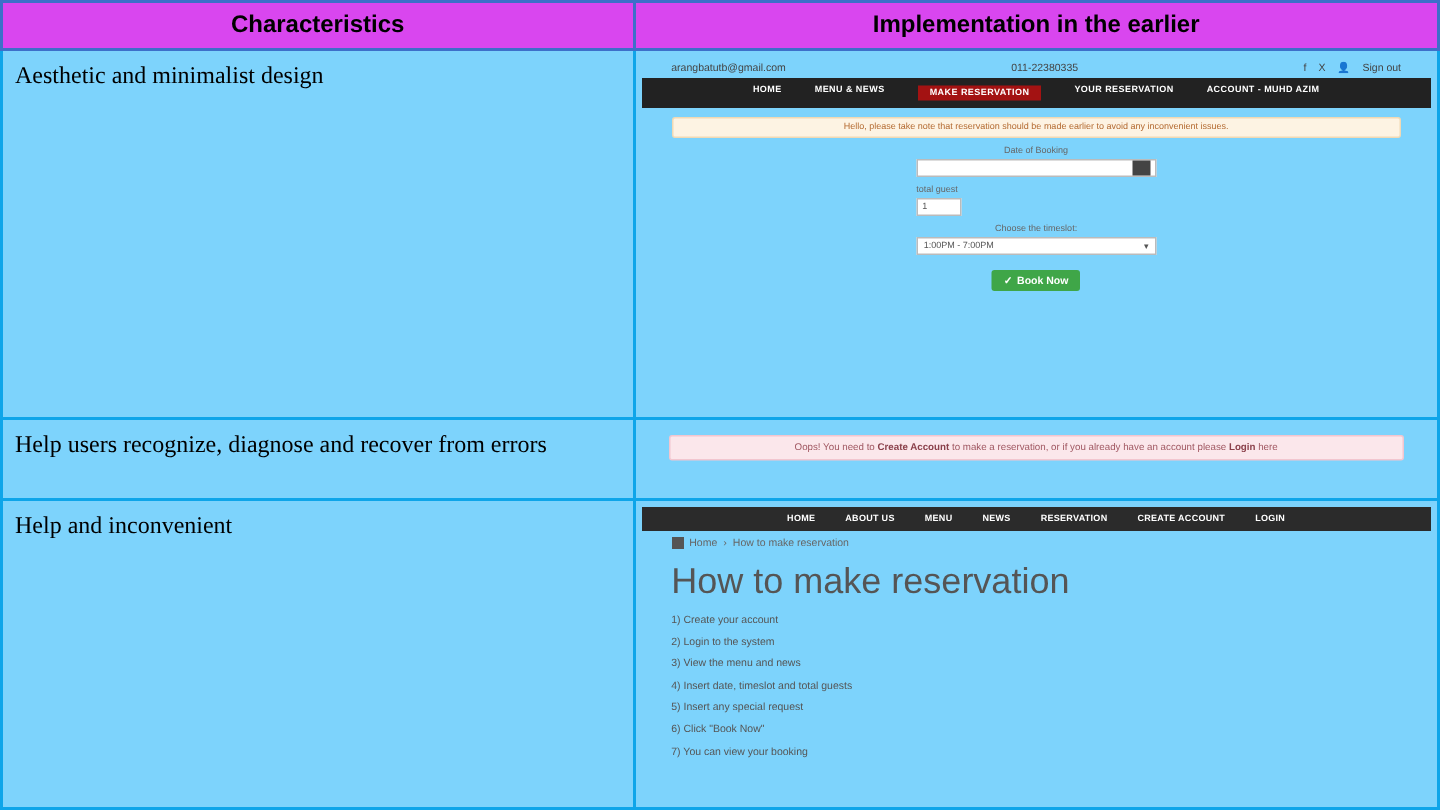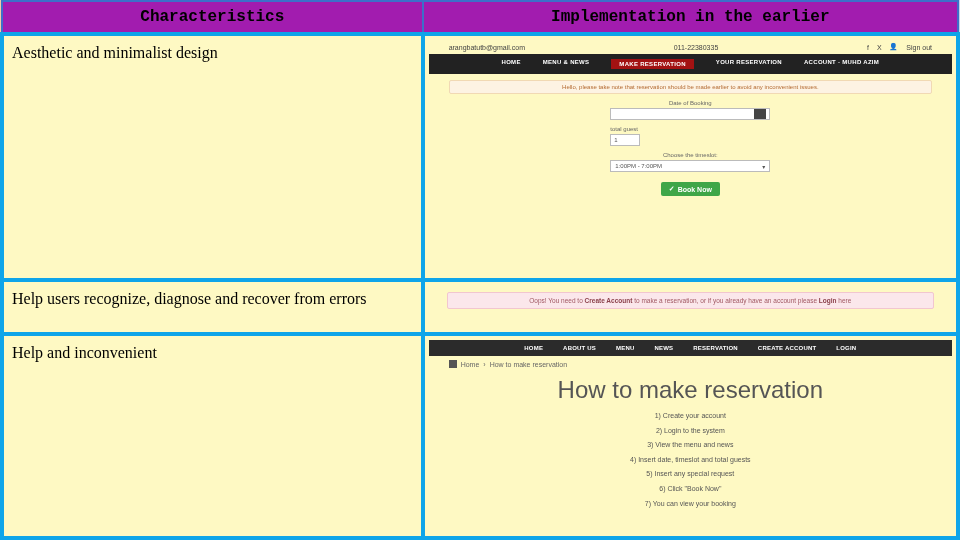--- a/index.html
+++ b/index.html
@@ -16,31 +16,31 @@
     height: 100%;
   }
   table.main {
     width: 100%;
     height: 100%;
     border-collapse: collapse;
     table-layout: fixed;
   }
   table.main th {
     border: 2px solid #3d6fc9;
-    background: #a21caf;
-    font-family: Liberation Mono, monospace;
+    background: #d946ef;
+    font-family: Liberation Sans, sans-serif;
     font-weight: 700;
     font-size: 16px;
     padding: 6px 8px;
     text-align: center;
     height: 30px;
   }
   table.main td {
-    border: 4px solid #0ea5e9;
-    background: #fef9c3;
+    border: 2px solid #0ea5e9;
+    background: #7dd3fc;
     vertical-align: top;
     padding: 4px 6px;
   }
   .char-label {
     font-size: 16px;
     font-weight: 400;
     padding: 4px 2px;
   }
   .col-left { width: 44%; }
   .col-right { width: 56%; }
@@ -264,21 +264,21 @@
           <span>Oops! You need to </span><b>Create Account</b><span> to make a reservation, or if you already have an account please </span><b>Login</b><span> here</span>
         </div>
       </div>
     </td>
   </tr>
 
   <tr>
     <td>
       <div class="char-label">Help and inconvenient</div>
     </td>
-    <td style="padding:4px;text-align:center;">
+    <td style="padding:4px;">
       <div class="shot3">
         <div class="nav3">
           <span>HOME</span>
           <span>ABOUT US</span>
           <span>MENU</span>
           <span>NEWS</span>
           <span>RESERVATION</span>
           <span>CREATE ACCOUNT</span>
           <span>LOGIN</span>
         </div>

